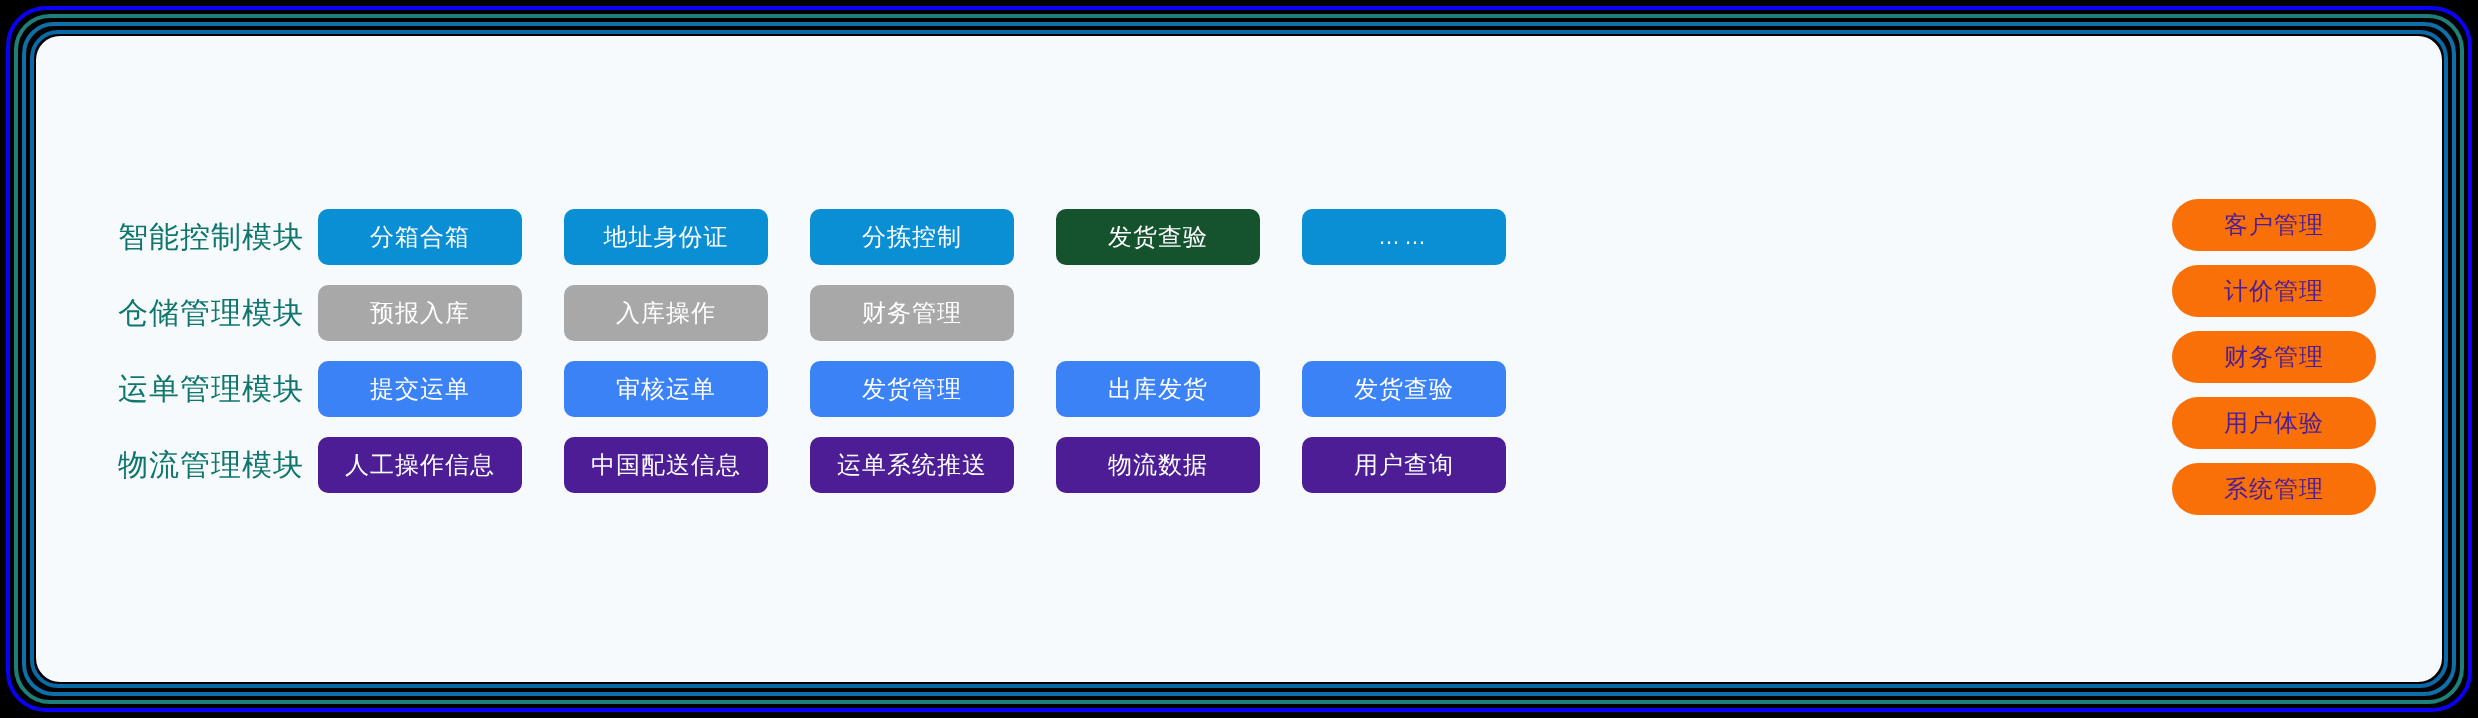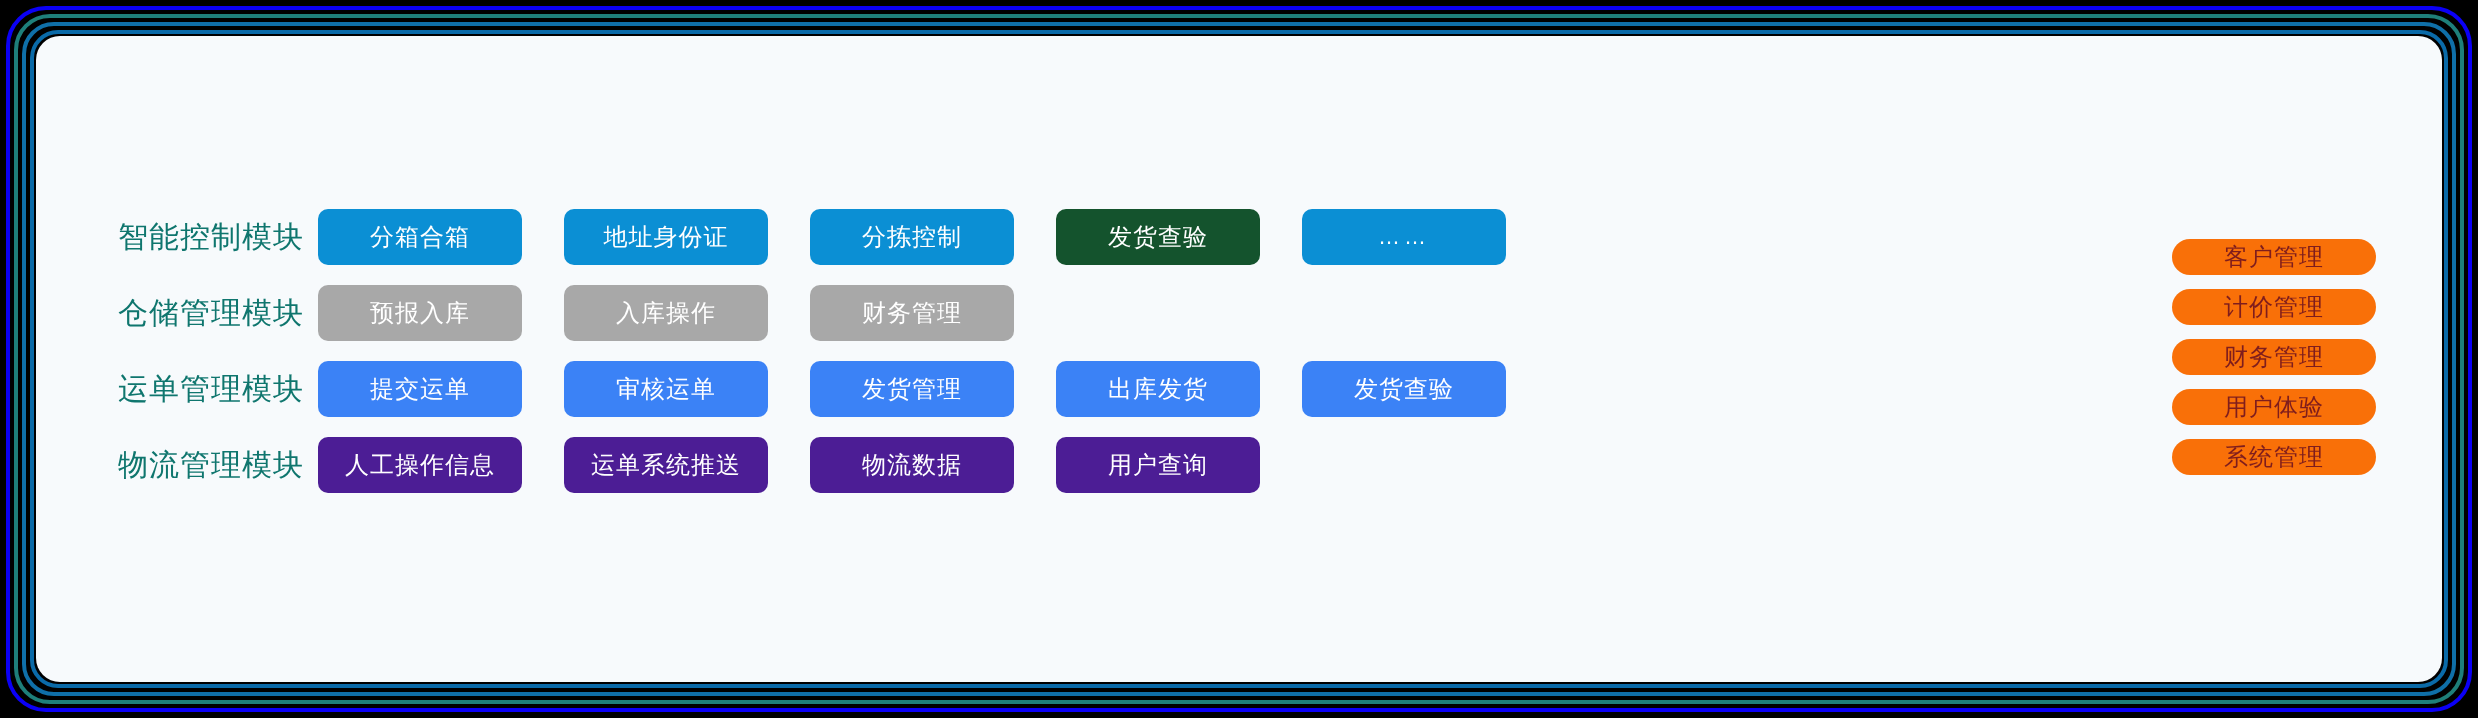--- a/index.html
+++ b/index.html
@@ -122,24 +122,24 @@
     display: flex;
     flex-direction: column;
     justify-content: center;
     align-items: center;
     gap: 14px;
     padding: 22px 0 26px 0;
   }
 
   .rail-pill {
     width: 204px;
-    height: 36px;
+    height: 52px;
     border-radius: 26px;
     background: #f97008;
-    color: #7f1d1d;
+    color: #4c1d95;
     font-size: 24px;
     letter-spacing: 1px;
     display: flex;
     align-items: center;
     justify-content: center;
     white-space: nowrap;
     line-height: 1;
     cursor: pointer;
     user-select: none;
   }
@@ -218,20 +218,23 @@
               <div class="pill c-royal">发货查验</div>
             </div>
         </div>
       </div>
 
       <div class="mrow">
         <div class="row-label">物流管理模块</div>
         <div class="cells">
           <div class="cell-slot">
               <div class="pill c-green">人工操作信息</div>
+            </div>
+          <div class="cell-slot">
+              <div class="pill c-green">中国配送信息</div>
             </div>
           <div class="cell-slot">
               <div class="pill c-green">运单系统推送</div>
             </div>
           <div class="cell-slot">
               <div class="pill c-green">物流数据</div>
             </div>
           <div class="cell-slot">
               <div class="pill c-green">用户查询</div>
             </div>

